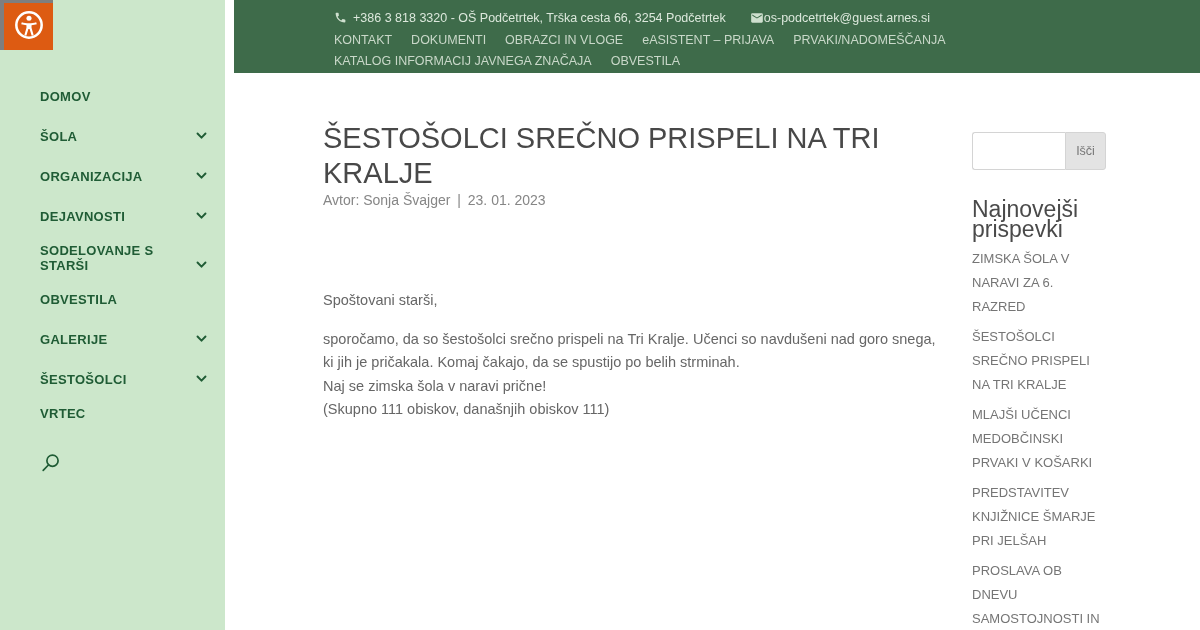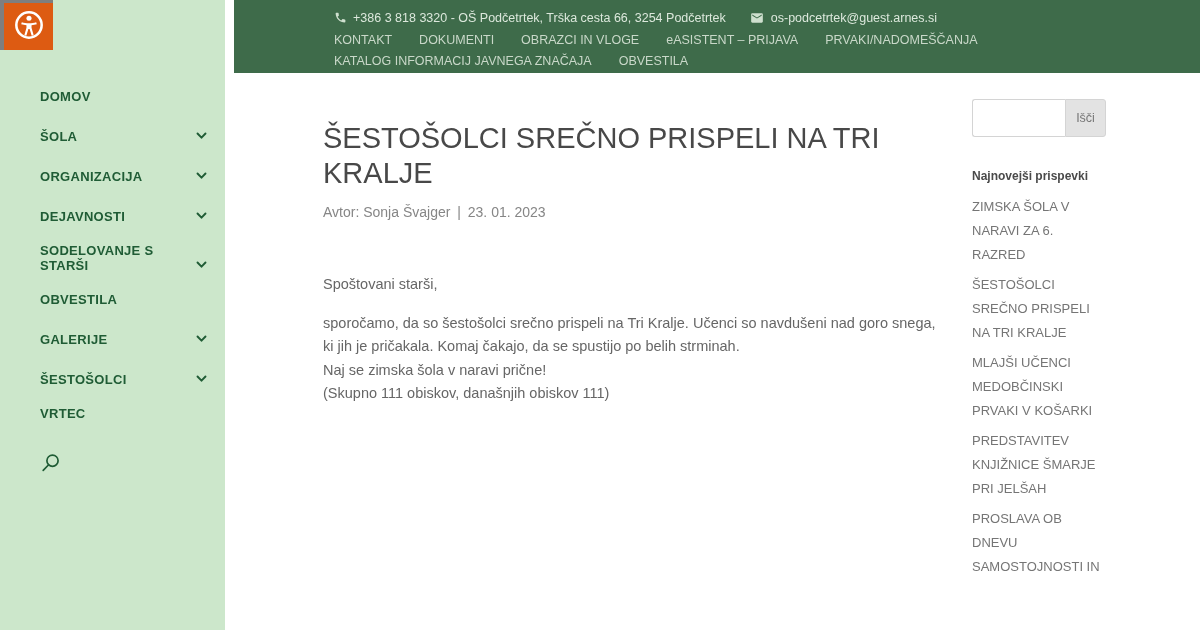--- a/index.html
+++ b/index.html
@@ -45,63 +45,63 @@
 
   
   .topbar {
     position: absolute; left: 234px; top: 0;
     width: 975px; height: 73px; box-sizing: border-box;
     background: var(--topbar-bg, #3e6b4a);
     padding: 8px 20px 0 100px;
   }
   .contact-row { display: flex; align-items: center; height: 19px; font-size: 12.5px; color: #dce8dc; }
   .phone-group { display: flex; align-items: center; gap: 6px; }
-  .email-group { display: flex; align-items: flex-end; gap: 7px; margin-left: 24px; cursor: pointer; }
-  .nav-row { display: flex; gap: 27px; margin-top: 5px; }
+  .email-group { display: flex; align-items: flex-end; margin-left: 24px; cursor: pointer; }
+  .nav-row { display: flex; gap: 19px; margin-top: 5px; }
   .nav-link {
     font-size: 12.5px; line-height: 16px; color: #c9d8c9;
     text-decoration: none; cursor: pointer; white-space: nowrap;
   }
 
   
   .main {
     position: absolute; left: 225px; top: 73px;
     width: 975px; height: 409px; box-sizing: border-box;
     display: flex; padding: 0 94px 0 98px;
   }
   .article { width: 618px; padding-top: 48px; box-sizing: border-box; }
   .title {
     margin: 0; font-size: 29px; line-height: 35px; font-weight: 500;
     color: var(--title-text, #484848);
   }
-  .meta { margin-top: 12px; font-size: 14px; line-height: 18px; color: var(--meta-text, #868686); }
+  .meta { font-size: 14px; line-height: 18px; color: var(--meta-text, #868686); }
   .meta a { color: var(--meta-text, #868686); text-decoration: none; cursor: pointer; }
   .meta .sep { margin: 0 3px; }
-  .article-body { margin-top: 52px; font-size: 14.5px; line-height: 23.5px; color: var(--body-text, #666666); }
+  .article-body { margin-top: 80px; font-size: 14.5px; line-height: 23.5px; color: var(--body-text, #666666); }
   .article-body p { margin: 0; }
   .article-body p:first-of-type { margin-bottom: 15px; }
 
   
-  .widgets { width: 134px; margin-left: 31px; padding-top: 26px; box-sizing: border-box; flex-shrink: 0; }
+  .widgets { width: 134px; margin-left: 31px; padding-top: 59px; box-sizing: border-box; flex-shrink: 0; }
   .searchform { display: flex; width: 134px; height: 38px; }
   .searchinput {
     flex: 1; min-width: 0; height: 38px; box-sizing: border-box;
     border: 1px solid #d4d4d4; border-right: none;
     border-radius: 3px 0 0 3px; padding: 0 8px;
     font-size: 13px; color: #666; background: #fff;
     font-family: inherit; outline: none;
   }
   .searchbtn {
     width: 41px; height: 38px; box-sizing: border-box;
     background: #e3e3e3; border: 1px solid #d4d4d4;
     border-radius: 0 3px 3px 0;
     color: #777; font-size: 12.5px; font-family: inherit;
     cursor: pointer; padding: 0;
   }
-  .widget-title { margin: 30px 0 0; font-size: 12px; line-height: 19.5px; font-weight: 700; color: #4a4a4a; }
+  .widget-title { margin: 30px 0 0; font-size: 23px; line-height: 19.5px; font-weight: 400; color: #4a4a4a; }
   .post-list { list-style: none; margin: 8px 0 0; padding: 0; }
   .post-item {
     font-size: 13px; line-height: 24px; margin-bottom: 6px;
     color: var(--widget-link, #757575); cursor: pointer;
   }
 </style>
 </head>
 <body>
 
 <div class="page">

